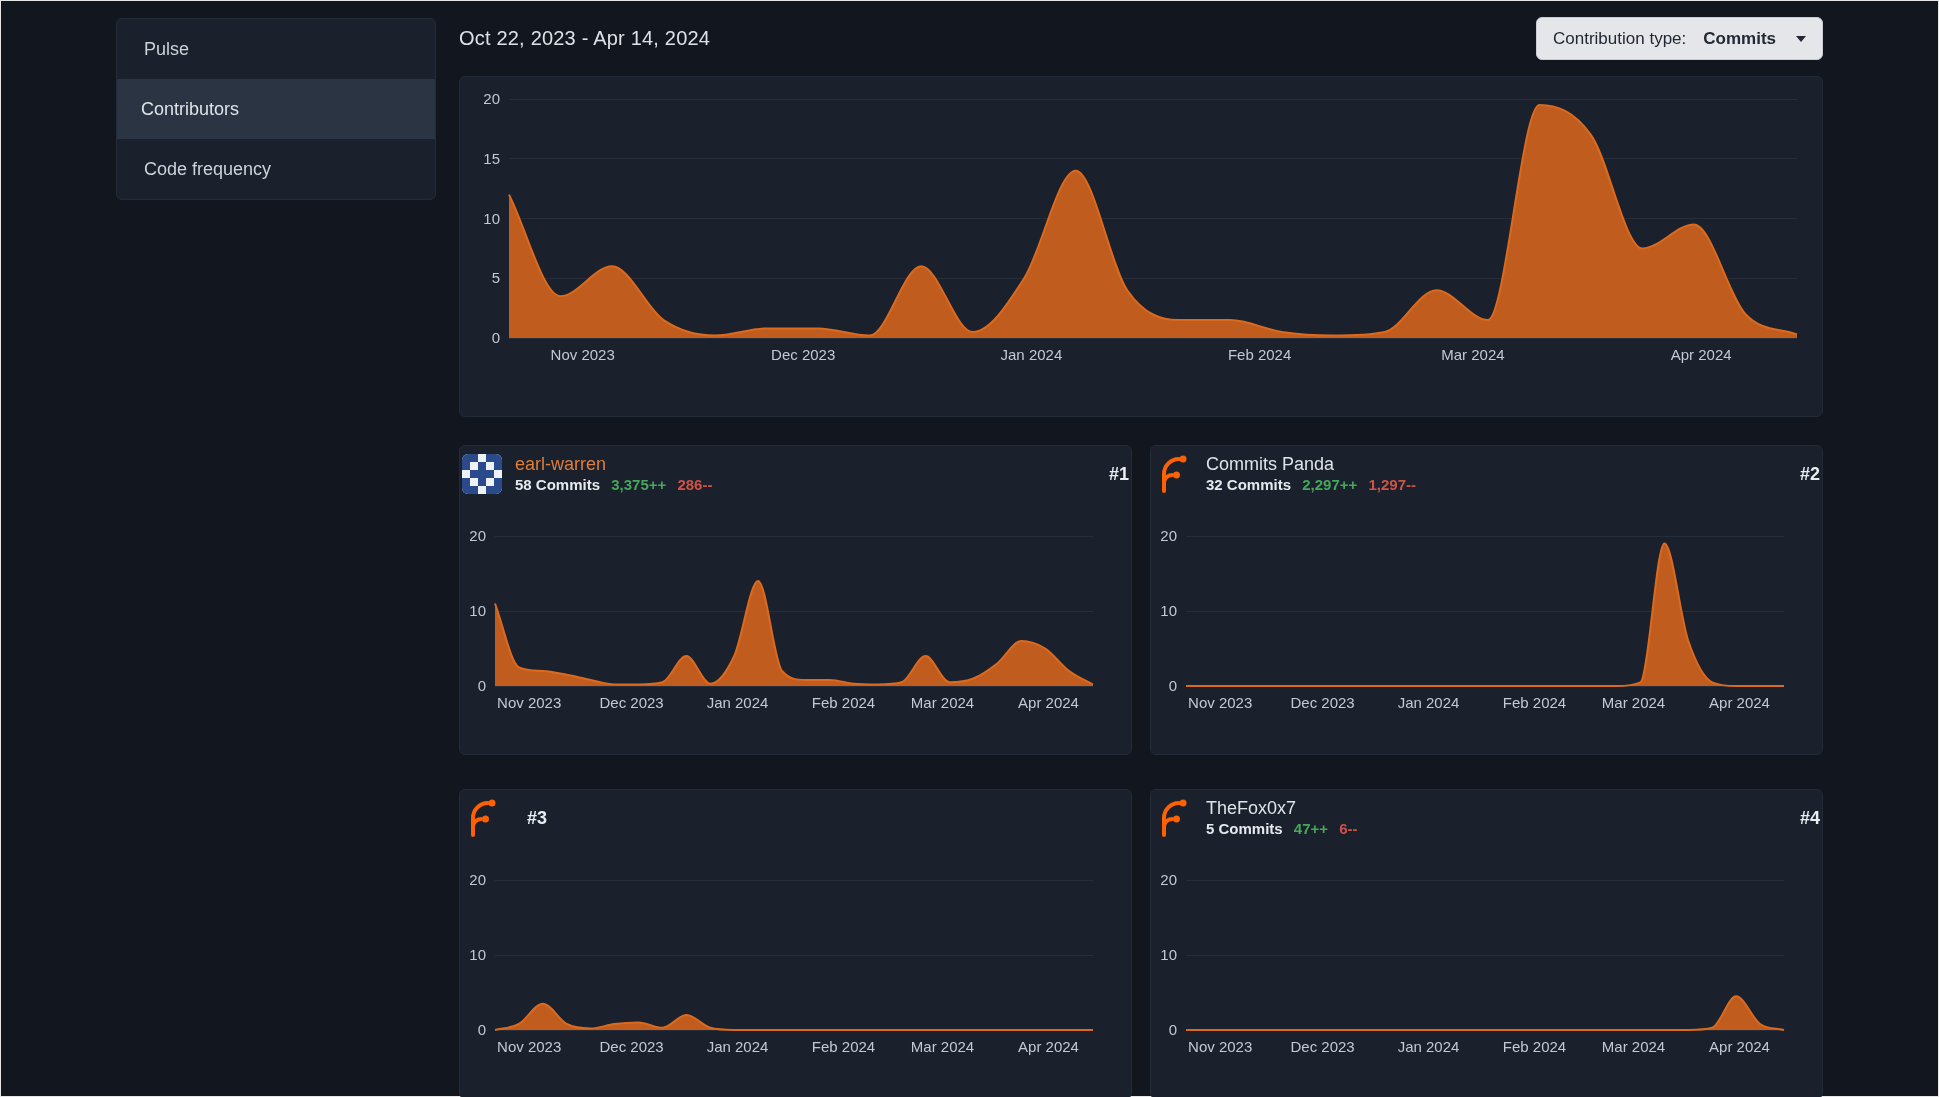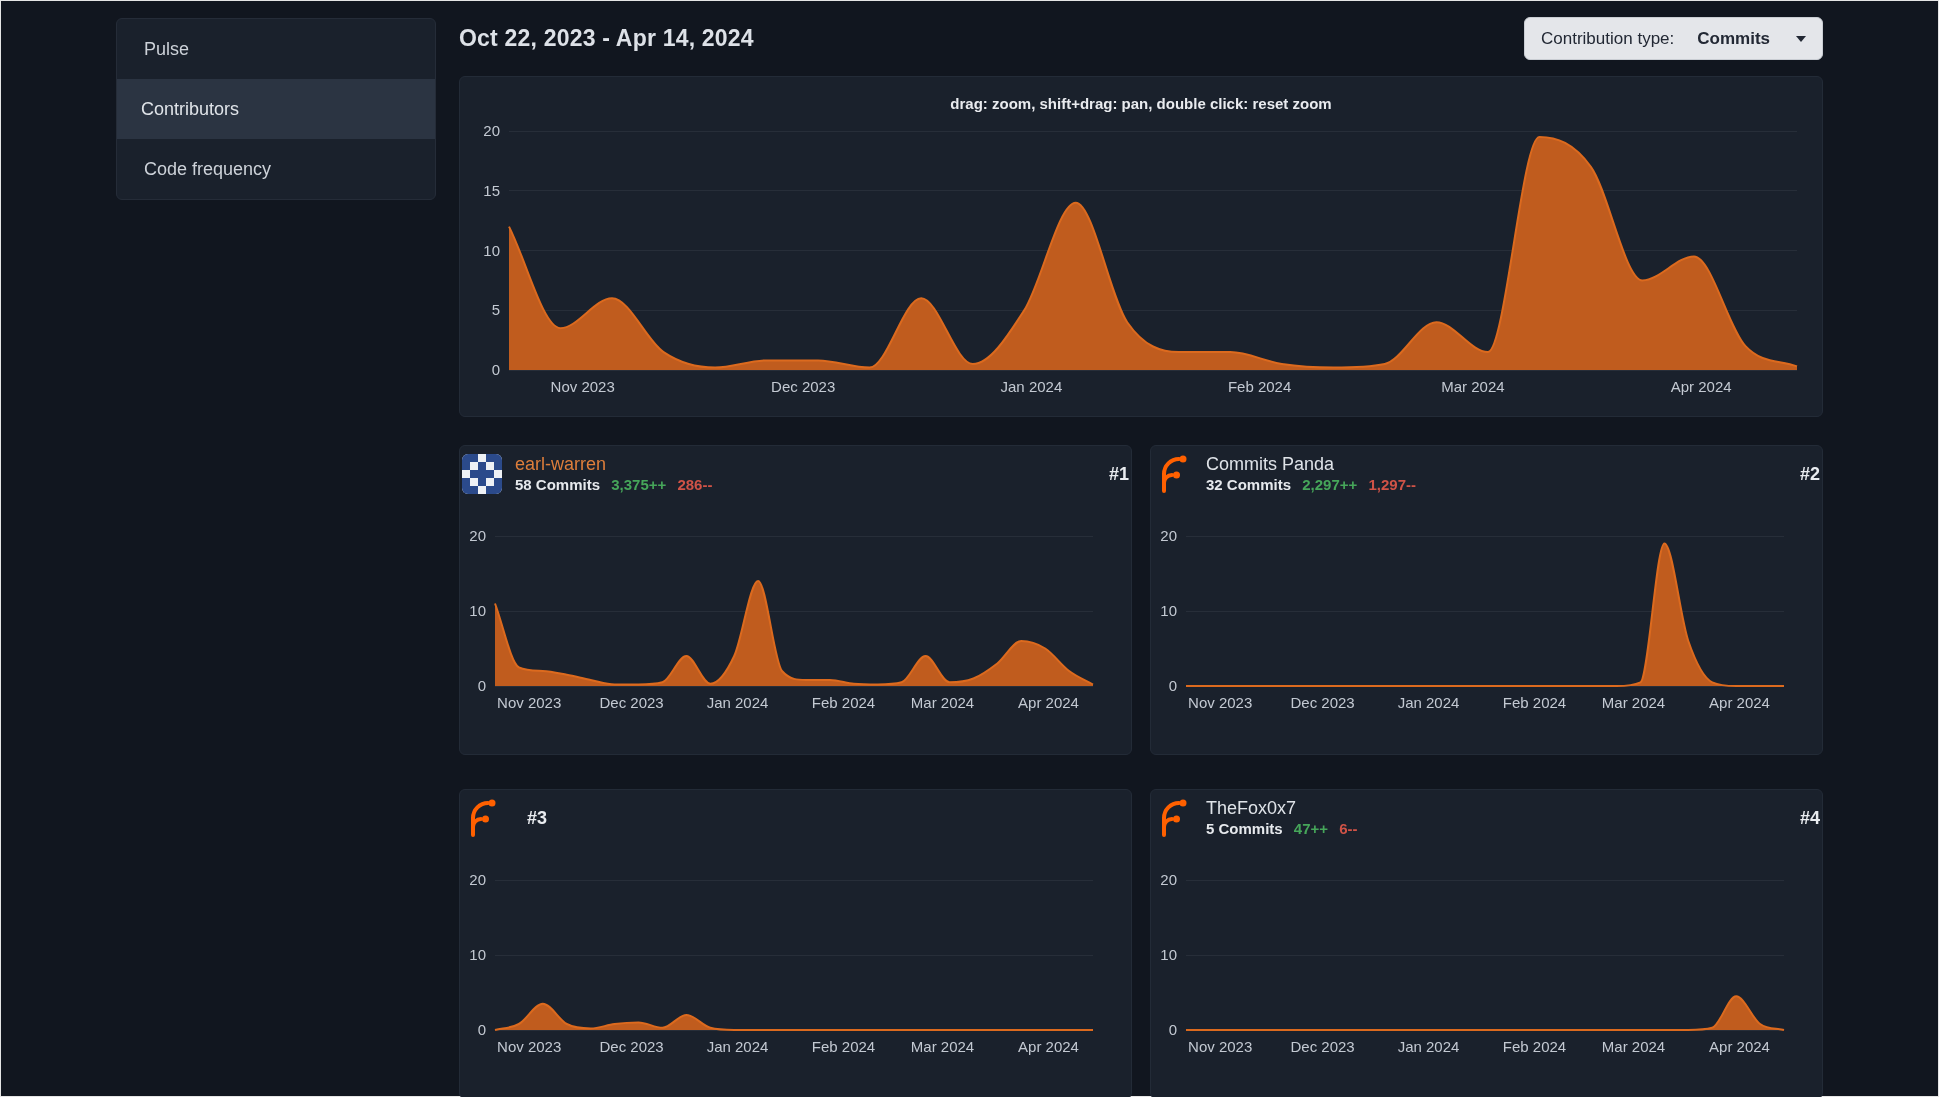--- a/index.html
+++ b/index.html
@@ -35,31 +35,31 @@
     cursor:pointer;
   }
   .menu-item.active { background:#2b3442; color:#e0e4e9;padding-left:24px; }
   
   .main { flex:1; min-width:0; margin-right:115px; }
   .header-row {
     margin-top:16px; margin-bottom:16px;
     height:43px;
     display:flex; align-items:center; justify-content:space-between;
   }
-  .page-title { font-size:23px; font-weight:700; color:#dde1e7; letter-spacing:.2px; }
+  .page-title { font-size:20px; font-weight:400; color:#dde1e7; letter-spacing:.2px; }
   .ctype-btn {
     height:43px;
     background:#e4e6ea;
     border:1px solid #c9cdd3;
     border-radius:6px;
     color:#222834;
     font-size:17px;
     font-family:inherit;
     padding:0 16px;
-    display:flex; align-items:center; gap:23px;
+    display:flex; align-items:center; gap:17px;
     cursor:pointer;
   }
   .ctype-btn b { font-weight:700; }
   .caret {
     display:inline-block; width:0; height:0;
     border-left:5px solid transparent;
     border-right:5px solid transparent;
     border-top:6px solid #222834;
     margin-left:3px;
   }
@@ -122,21 +122,20 @@
     <div class="header-row">
       <div class="page-title">Oct 22, 2023 - Apr 14, 2024</div>
       <button class="ctype-btn">
         <span>Contribution type:</span>
         <b>Commits</b>
         <span class="caret"></span>
       </button>
     </div>
 
     <section class="card main-card">
-      <div class="hint">drag: zoom, shift+drag: pan, double click: reset zoom</div>
       <div class="chart chart-main"><svg width="1330" height="277">
             <line x1="33" x2="1321" y1="245.0" y2="245.0" stroke="#272e39" stroke-width="1" shape-rendering="crispEdges"></line>
             <text x="24" y="250.0" text-anchor="end">0</text>
             <line x1="33" x2="1321" y1="185.3" y2="185.3" stroke="#272e39" stroke-width="1" shape-rendering="crispEdges"></line>
             <text x="24" y="190.3" text-anchor="end">5</text>
             <line x1="33" x2="1321" y1="125.5" y2="125.5" stroke="#272e39" stroke-width="1" shape-rendering="crispEdges"></line>
             <text x="24" y="130.5" text-anchor="end">10</text>
             <line x1="33" x2="1321" y1="65.8" y2="65.8" stroke="#272e39" stroke-width="1" shape-rendering="crispEdges"></line>
             <text x="24" y="70.8" text-anchor="end">15</text>
             <line x1="33" x2="1321" y1="6.0" y2="6.0" stroke="#272e39" stroke-width="1" shape-rendering="crispEdges"></line>

